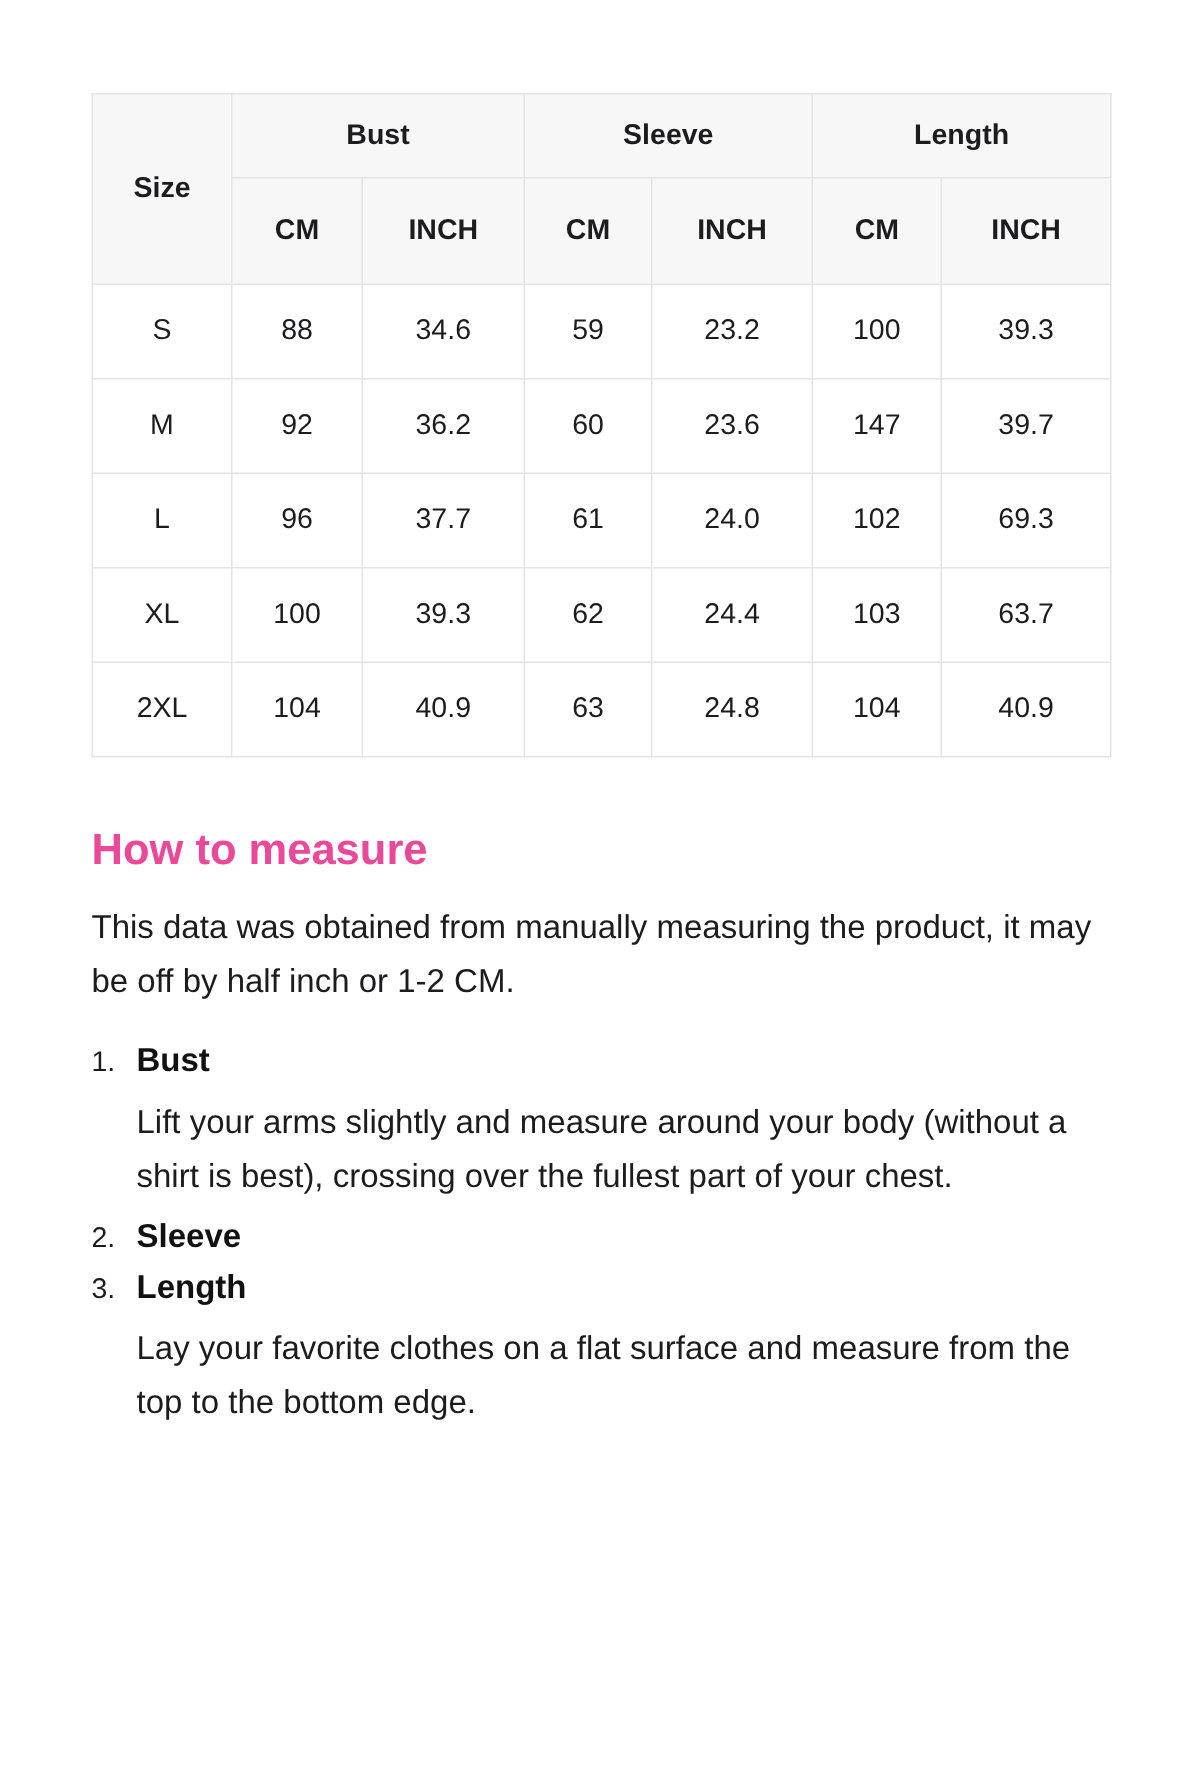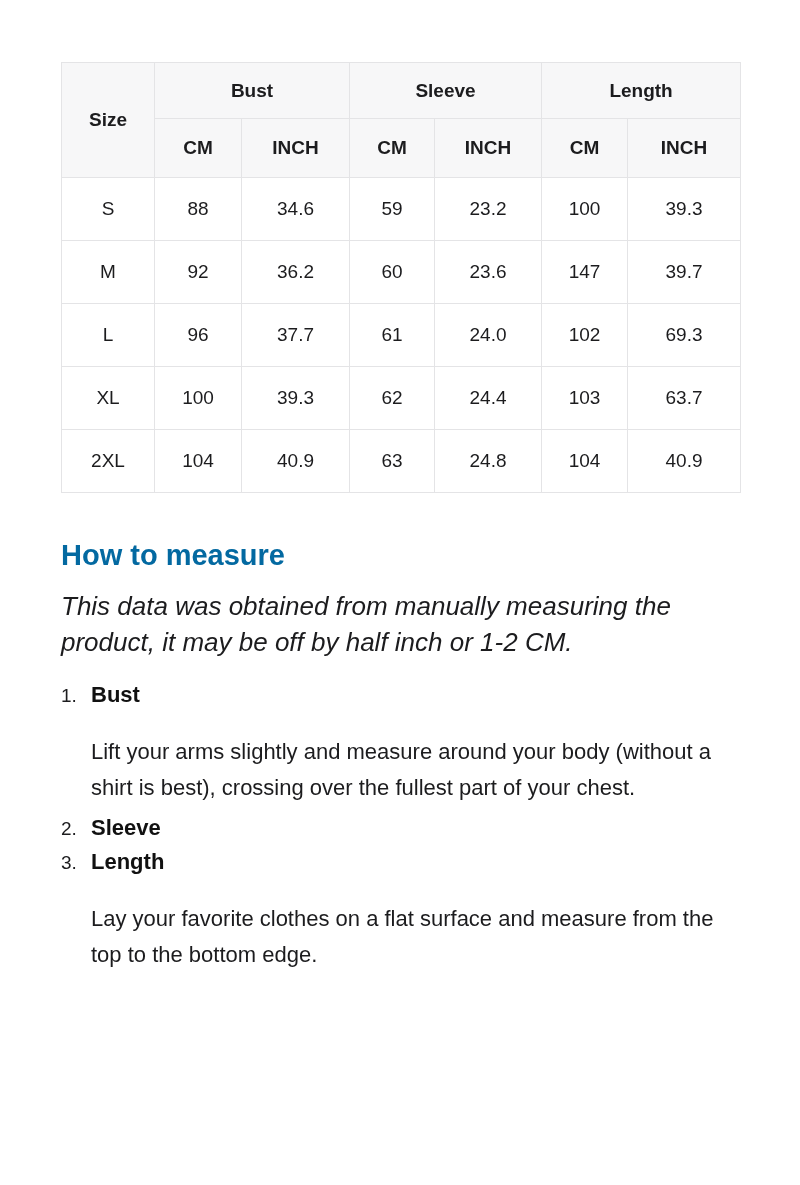--- a/index.html
+++ b/index.html
@@ -29,56 +29,55 @@
     text-align: center;
     vertical-align: middle;
     font-size: 19px;
     padding: 0 4px;
   }
   table.size-chart thead th {
     background: #f7f7f8;
     font-weight: 700;
   }
   tr.group-row th { height: 56px; }
-  tr.unit-row th  { height: 59px; }
+  tr.unit-row th  { height: 71px; }
   table.size-chart tbody td { height: 63px; background: #ffffff; }
 
   
   .howto-heading {
     margin: 46px 0 16px 0;
     font-size: 29px;
     font-weight: 700;
-    color: #0369a1;
+    color: #ec4899;
   }
   .howto-intro {
     margin: 0 0 22px 0;
-    font-size: 26px;
+    font-size: 22px;
     line-height: 36px;
     max-width: 685px;
-    font-style: italic;
   }
   .steps { margin: 0; padding: 0; list-style: none; }
   .step { margin: 0 0 8px 0; }
   .step-header {
     display: flex;
     align-items: baseline;
   }
   .step-number {
     width: 30px;
     flex-shrink: 0;
     font-size: 19px;
     color: #1c1c1e;
   }
   .step-title {
     font-size: 22px;
     font-weight: 700;
     color: #111111;
   }
   .step-desc {
-    margin: 26px 0 9px 30px;
+    margin: 10px 0 9px 30px;
     font-size: 22px;
     line-height: 36px;
     max-width: 655px;
   }
 </style>
 </head>
 <body>
 
 <div class="page">
 

